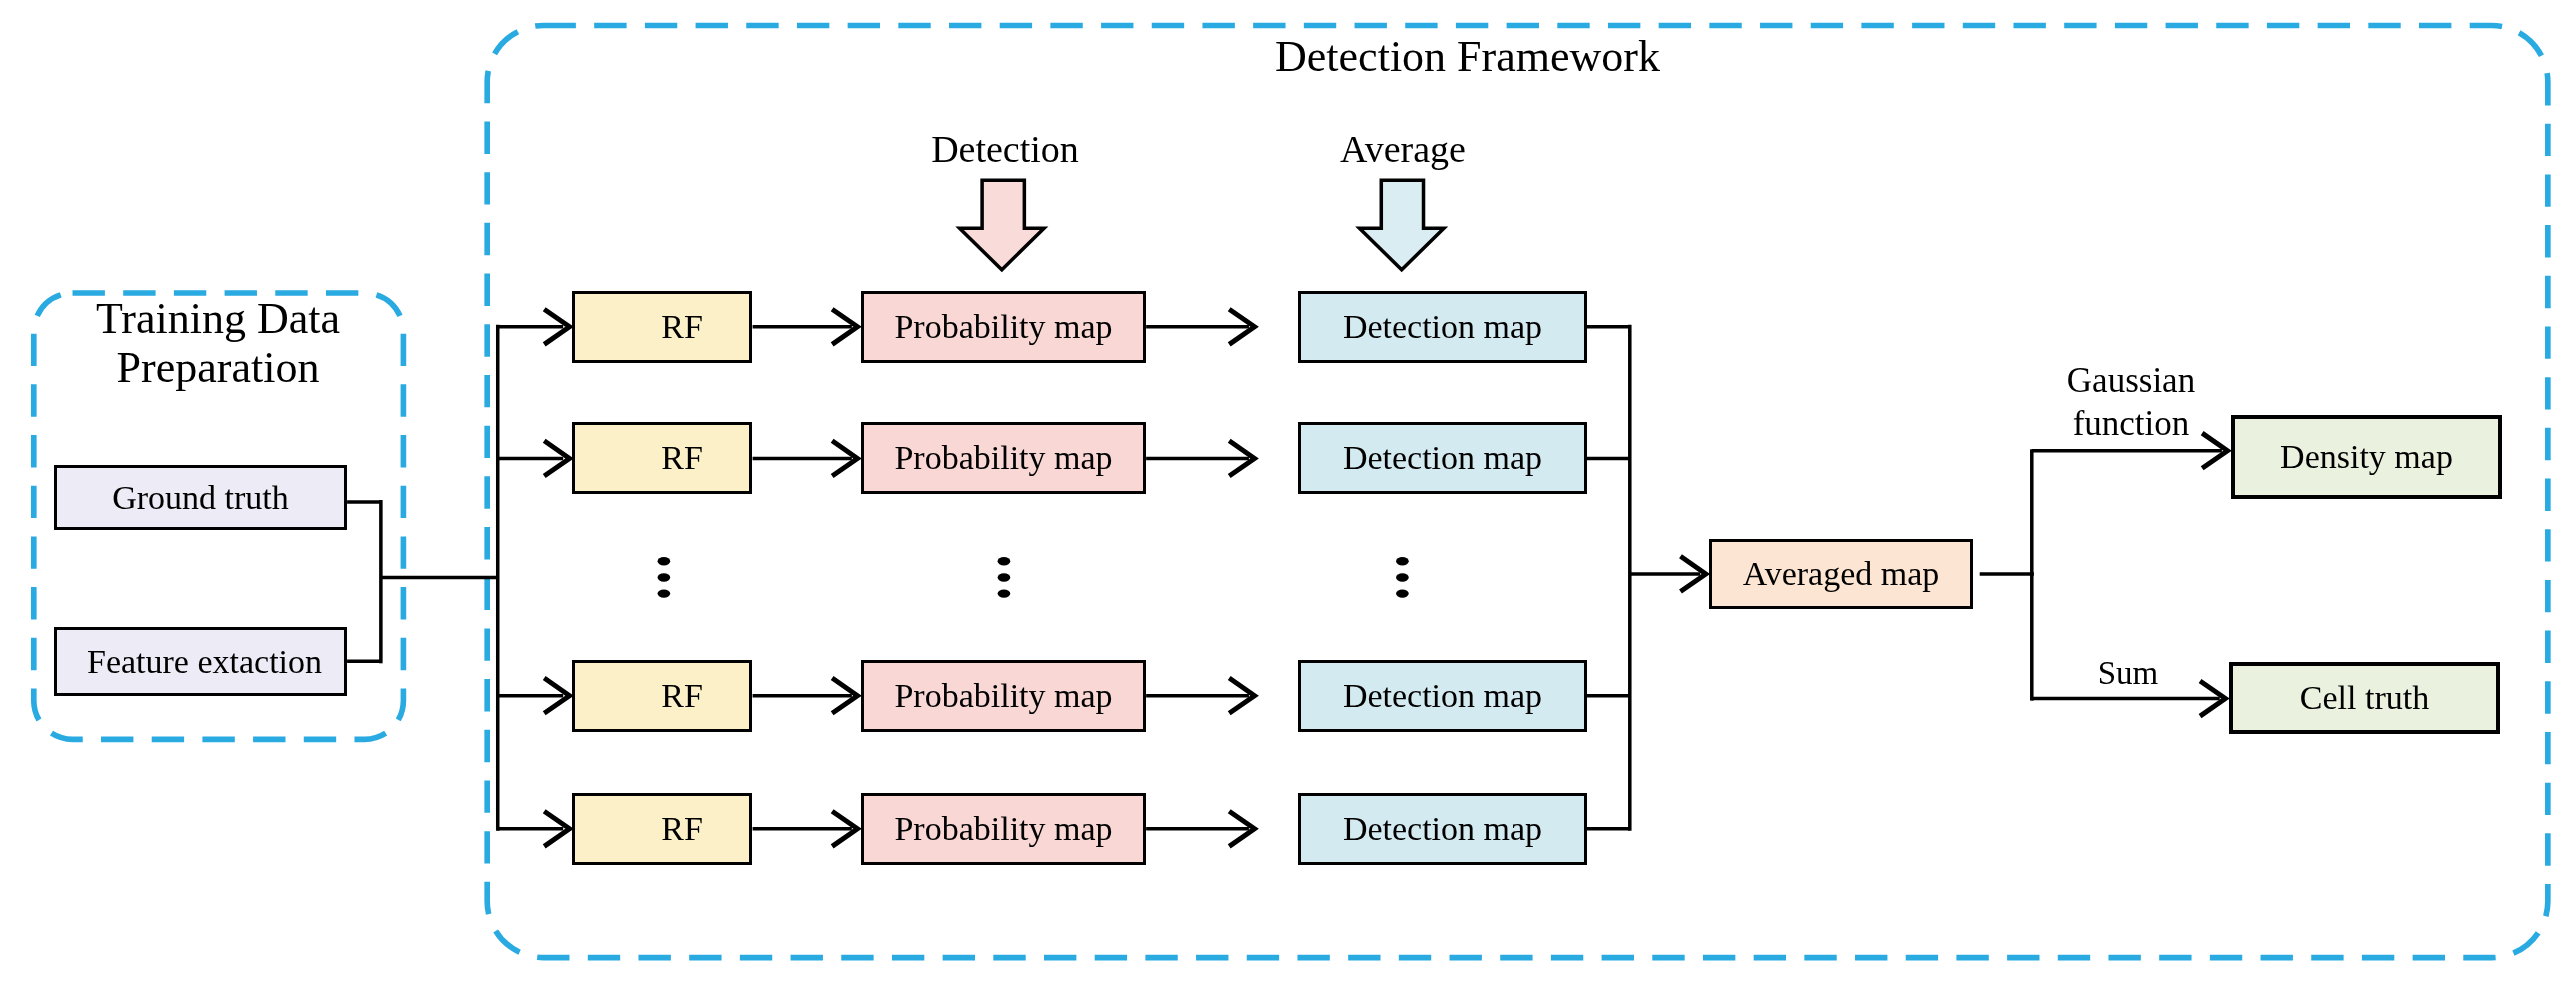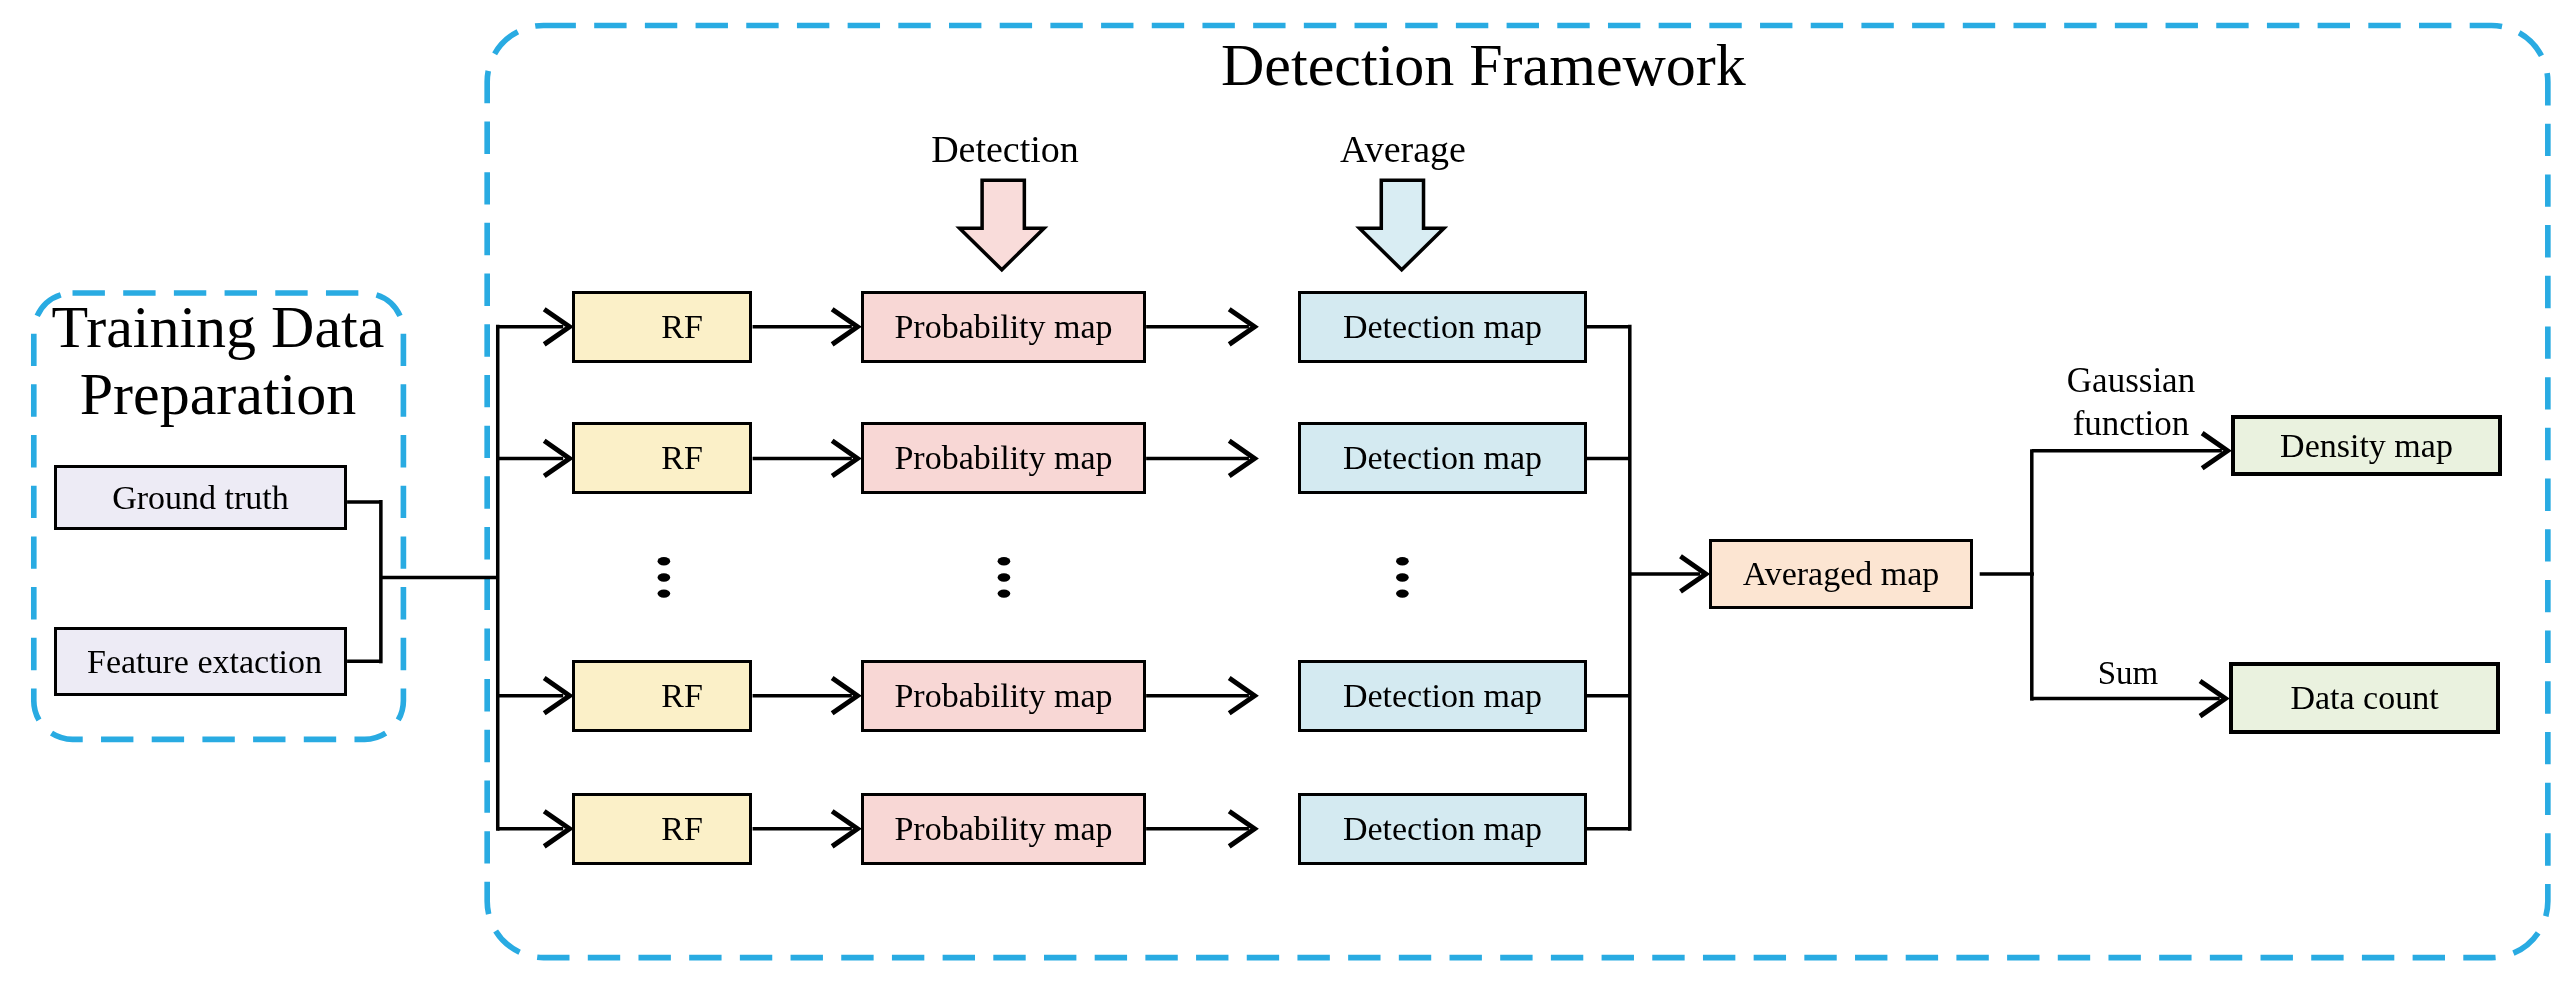--- a/index.html
+++ b/index.html
@@ -9,21 +9,21 @@
   .node{position:absolute;display:flex;align-items:center;justify-content:center;
         border:3.5px solid #000;box-sizing:border-box;font-size:34px;white-space:nowrap;}
   .node.green{border-width:4.2px;}
   .lbl{position:absolute;text-align:center;white-space:nowrap;}
   .fill-rf{background:#FBF0C8;padding-left:40px;}
   .fill-prob{background:#F8D7D5;}
   .fill-det{background:#D4EAF1;margin-left:40px;}
   .fill-avg{background:#FCE5D2;}
   .fill-green{background:#EAF2DF;}
   .fill-lav{background:#EDEBF5;}
-  .title{font-size:60px;}
+  .title{font-size:44px;}
   .two-line span{display:block;}
 </style>
 </head>
 <body>
 
 <div class="canvas">
 
   <svg class="layer" viewBox="0 0 3659 1403" xmlns="http://www.w3.org/2000/svg">
 
     <rect x="48" y="416" width="525" height="634" rx="55" fill="none" stroke="#29ABE2" stroke-width="8" stroke-dasharray="46 26"></rect>
@@ -138,17 +138,17 @@
   <div class="node fill-det" style="left:1258px;top:793px;width:289px;height:72px;">Detection map</div>
 
   <div class="node fill-avg" style="left:1709px;top:539px;width:264px;height:70px;">Averaged map</div>
 
   <div class="lbl two-line" style="left:1990px;top:360px;width:282px;font-size:35px;line-height:1.22;">
     <span>Gaussian</span>
     <span>function</span>
   </div>
   <div class="lbl" style="left:1987px;top:655px;width:282px;font-size:33px;">Sum</div>
 
-  <div class="node fill-green green" style="left:2231px;top:415px;width:271px;height:61px;">Density map</div>
-  <div class="node fill-green green" style="left:2229px;top:662px;width:271px;height:72px;">Data count</div>
+  <div class="node fill-green green" style="left:2231px;top:415px;width:271px;height:84px;">Density map</div>
+  <div class="node fill-green green" style="left:2229px;top:662px;width:271px;height:72px;">Cell truth</div>
 
 </div>
 
 
 </body></html>

